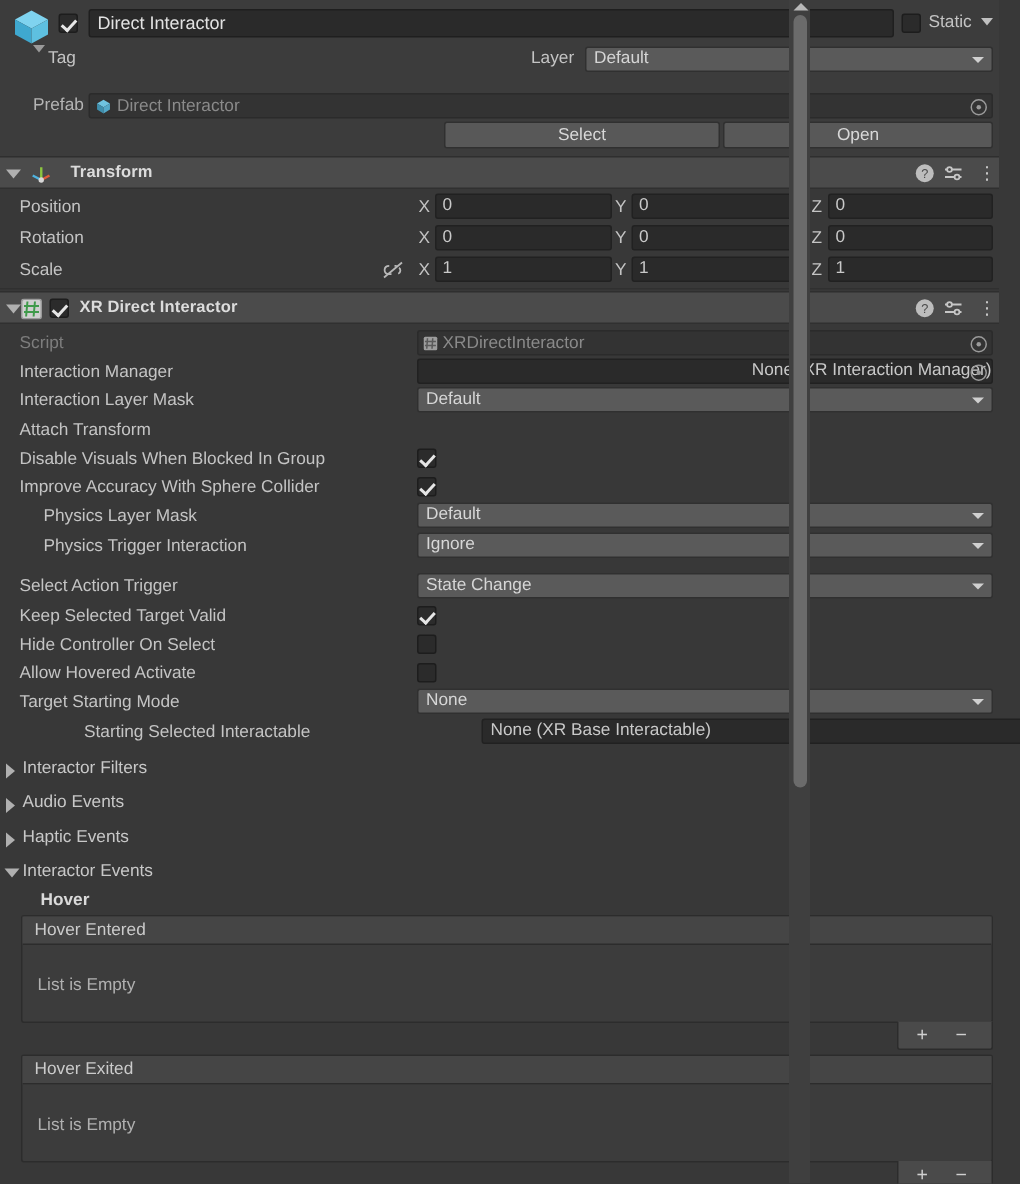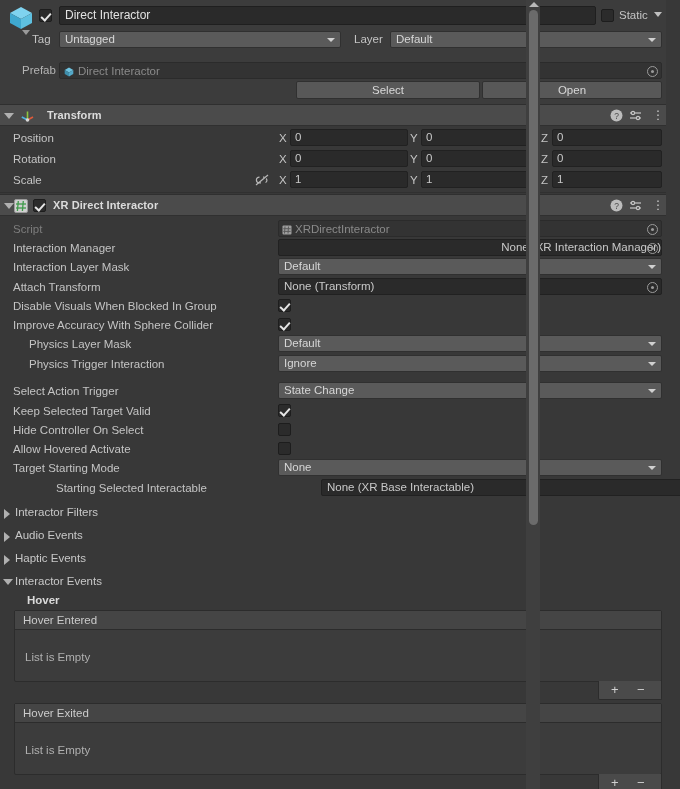--- a/index.html
+++ b/index.html
@@ -125,24 +125,20 @@
   <div style="position:absolute;left:22px;top:30px;width:0;height:0;border-left:4px solid transparent;border-right:4px solid transparent;border-top:5px solid #9a9a9a;"></div>
 
   <div class="chk on" style="left:39px;top:9px;"></div>
   <div class="nameinput" style="left:59px;top:6px;width:537px;">Direct Interactor</div>
 
   <div class="chk" style="left:601px;top:9px;"></div>
   <span style="position:absolute;left:619px;top:9px;">Static</span>
   <div style="position:absolute;left:654px;top:12px;width:0;height:0;border-left:4px solid transparent;border-right:4px solid transparent;border-top:5px solid #c0c0c0;"></div>
 
   <span style="position:absolute;left:32px;top:33px;">Tag</span>
-  <div class="popup" style="left:59px;top:31px;width:282px;">
-    <span>Untagged</span>
-    <span class="arrow"></span>
-  </div>
   <span style="position:absolute;left:354px;top:33px;">Layer</span>
   <div class="popup" style="left:390px;top:31px;width:272px;">
     <span>Default</span>
     <span class="arrow"></span>
   </div>
 
   <span style="position:absolute;left:22px;top:64px;color:#b4b4b4;">Prefab</span>
   <div class="objfield dim" style="left:59px;top:62px;width:603px;">
     <span style="position:absolute;left:4px;top:3px;width:10px;height:10px;">
       <svg width="10" height="10" viewBox="0 0 10 10">
@@ -291,24 +287,20 @@
   <div class="row" style="position:absolute;left:0;top:257px;width:666px;">
     <span class="lbl">Interaction Layer Mask</span>
     <div class="popup" style="left:278px;top:1px;width:384px;">
       <span>Default</span>
       <span class="arrow"></span>
     </div>
   </div>
 
   <div class="row" style="position:absolute;left:0;top:277px;width:666px;">
     <span class="lbl">Attach Transform</span>
-    <div class="objfield" style="left:278px;top:1px;width:384px;">
-      <span>None (Transform)</span>
-      <span class="picker"></span>
-    </div>
   </div>
 
   <div class="row" style="position:absolute;left:0;top:296px;width:666px;">
     <span class="lbl">Disable Visuals When Blocked In Group</span>
     <span class="chk on" style="left:278px;top:3px;"></span>
   </div>
 
   <div class="row" style="position:absolute;left:0;top:315px;width:666px;">
     <span class="lbl">Improve Accuracy With Sphere Collider</span>
     <span class="chk on" style="left:278px;top:3px;"></span>

